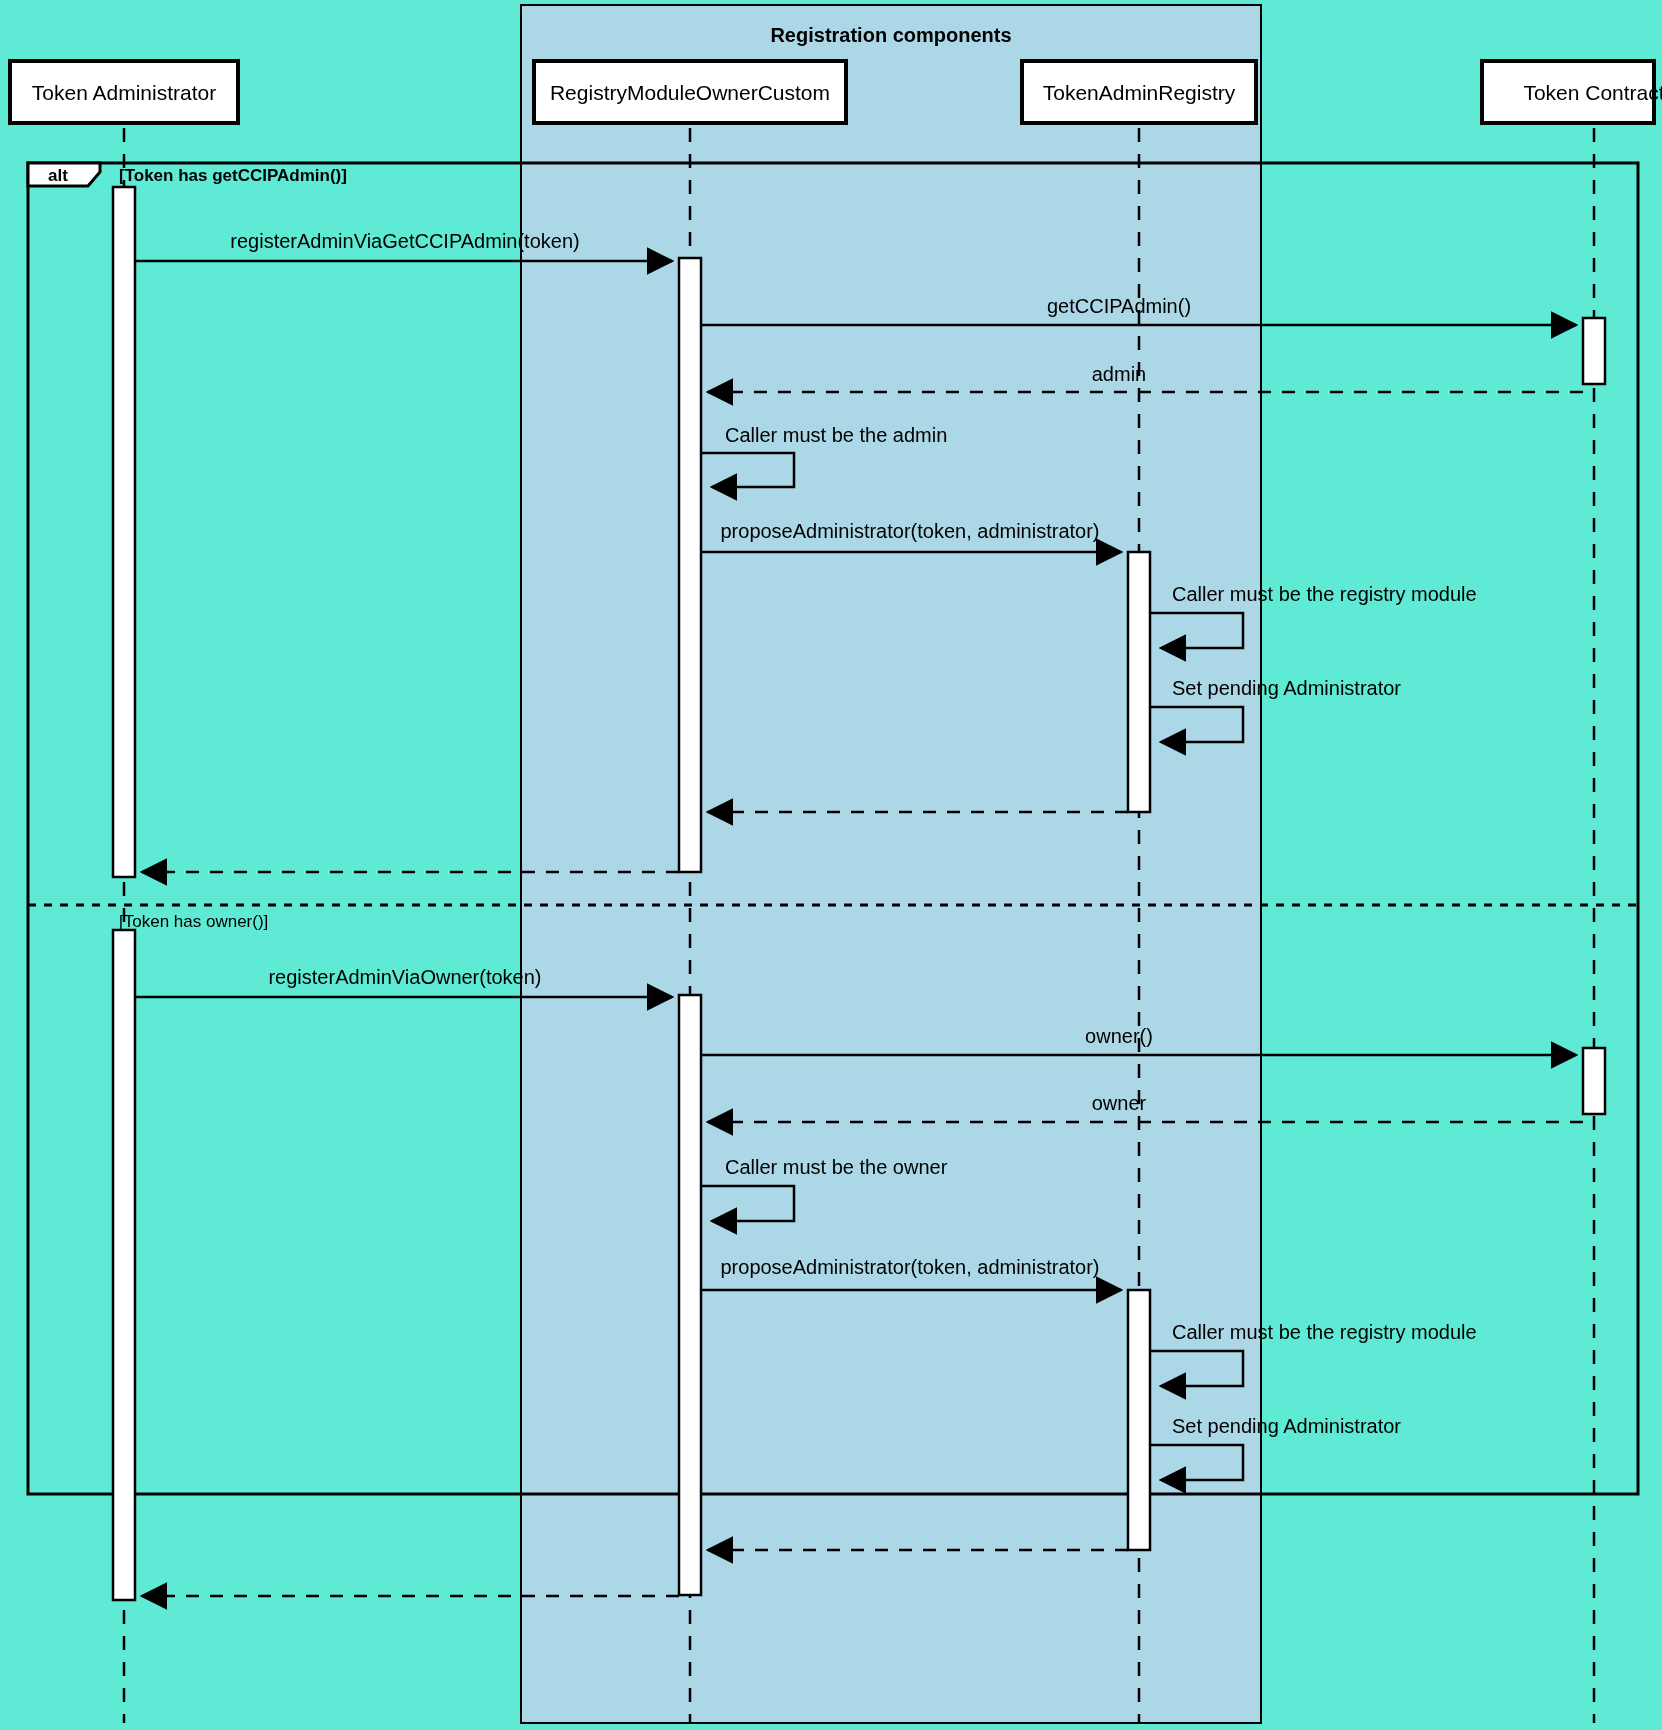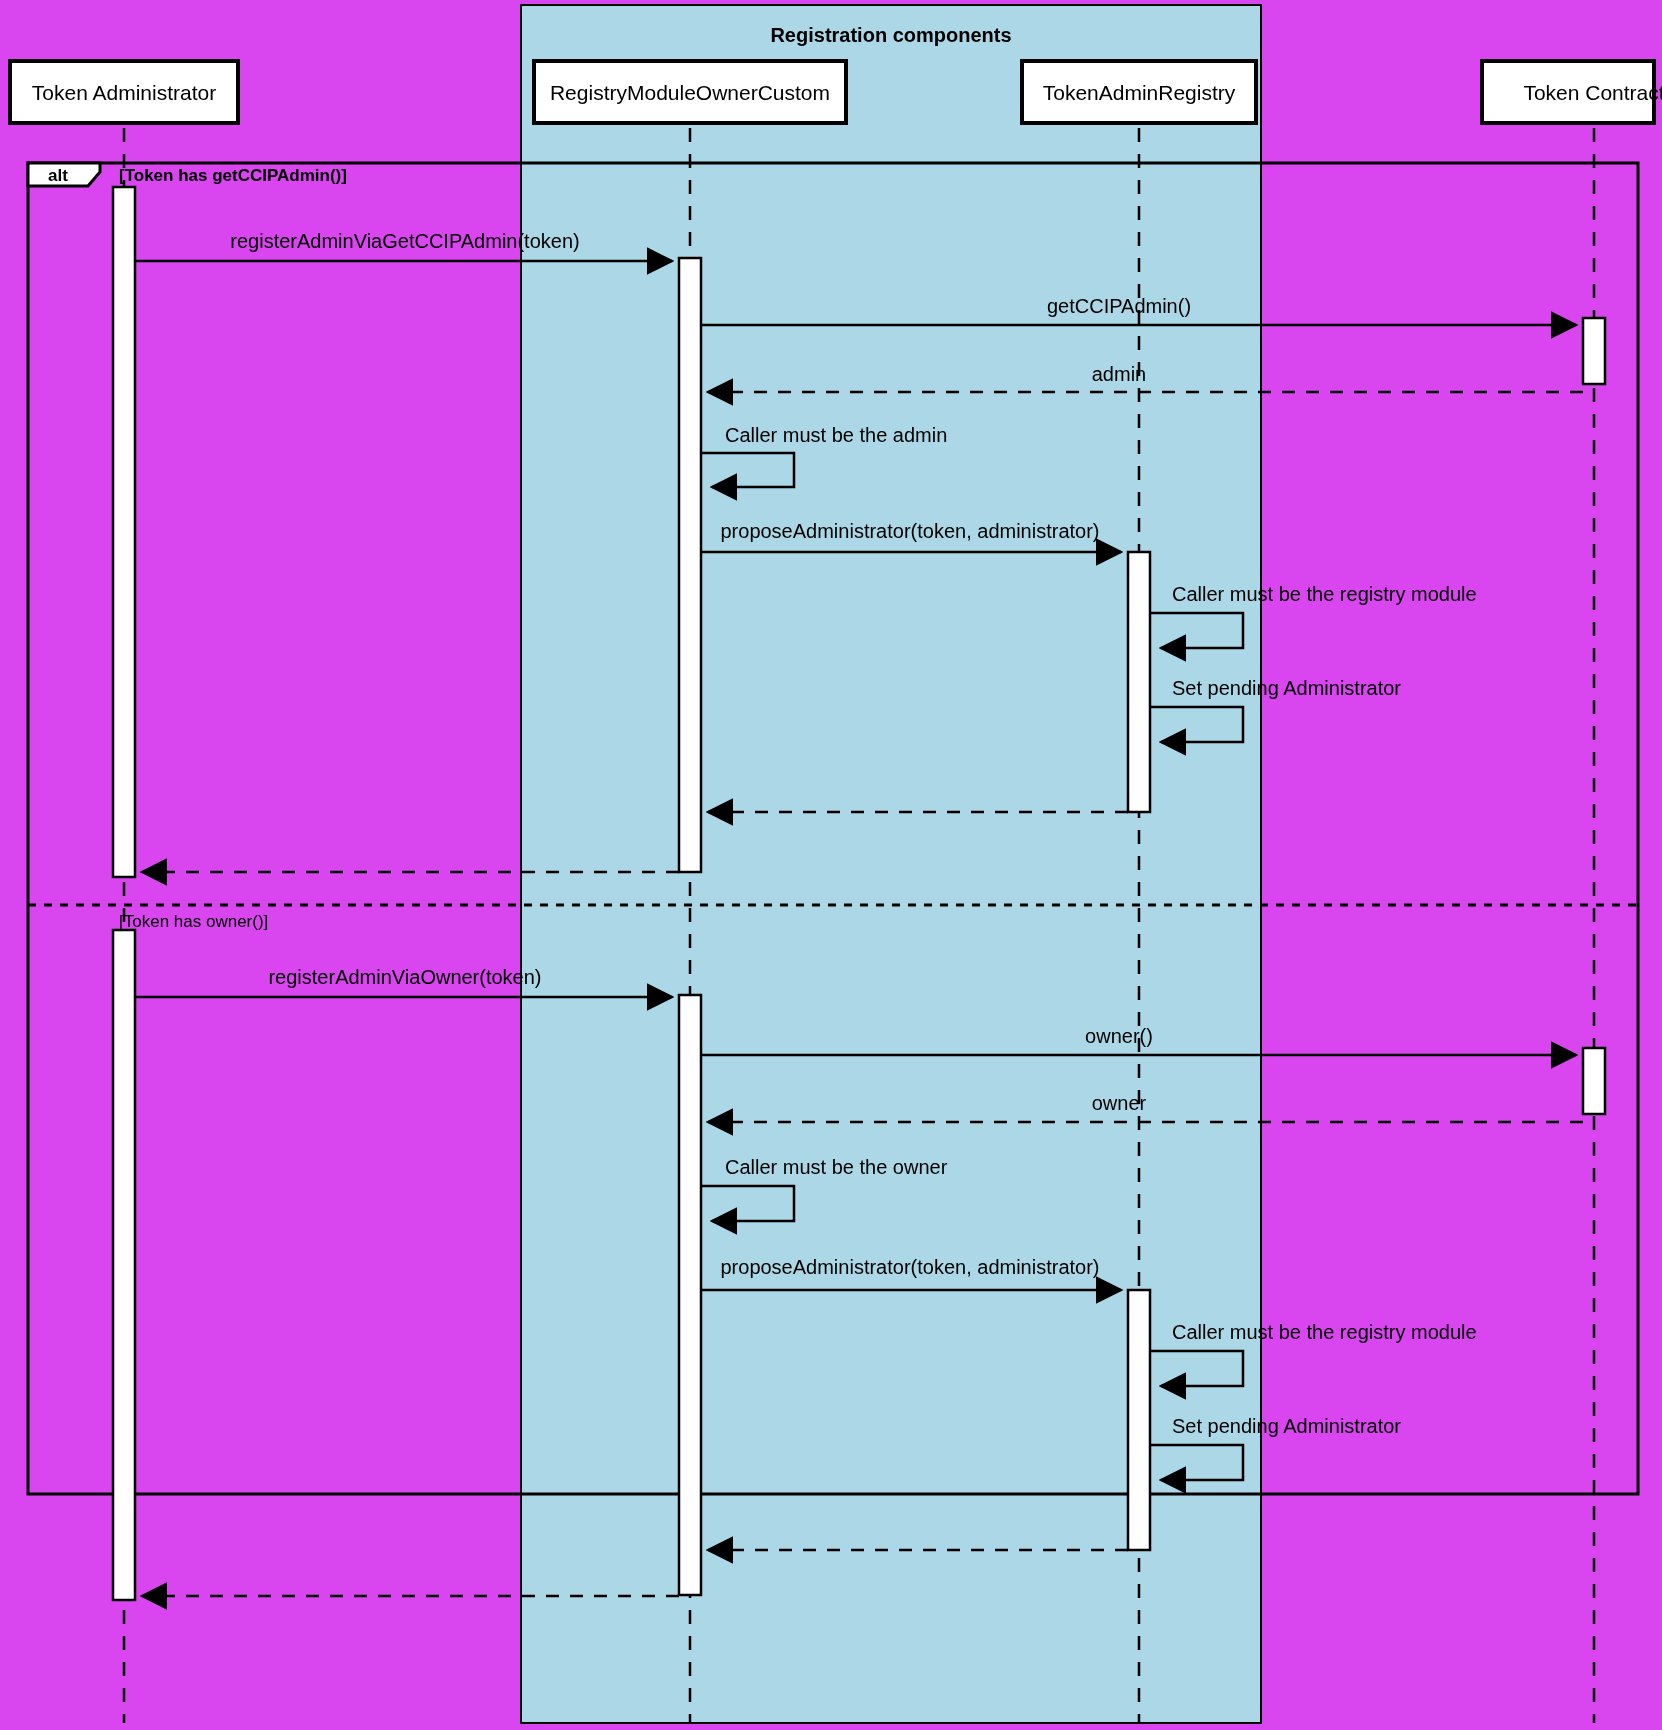--- a/index.html
+++ b/index.html
@@ -7,21 +7,21 @@
     padding: 0;
     background: #ffffff;
   }
   body {
     font-family: "Liberation Sans", sans-serif;
   }
   #diagram-root {
     position: relative;
     width: 1662px;
     height: 1730px;
-    background: #d946ef;
+    background: #5eead4;
     overflow: hidden;
   }
   svg.seq {
     display: block;
     width: 1662px;
     height: 1730px;
   }
   text {
     font-family: "Liberation Sans", sans-serif;
     fill: #000000;

